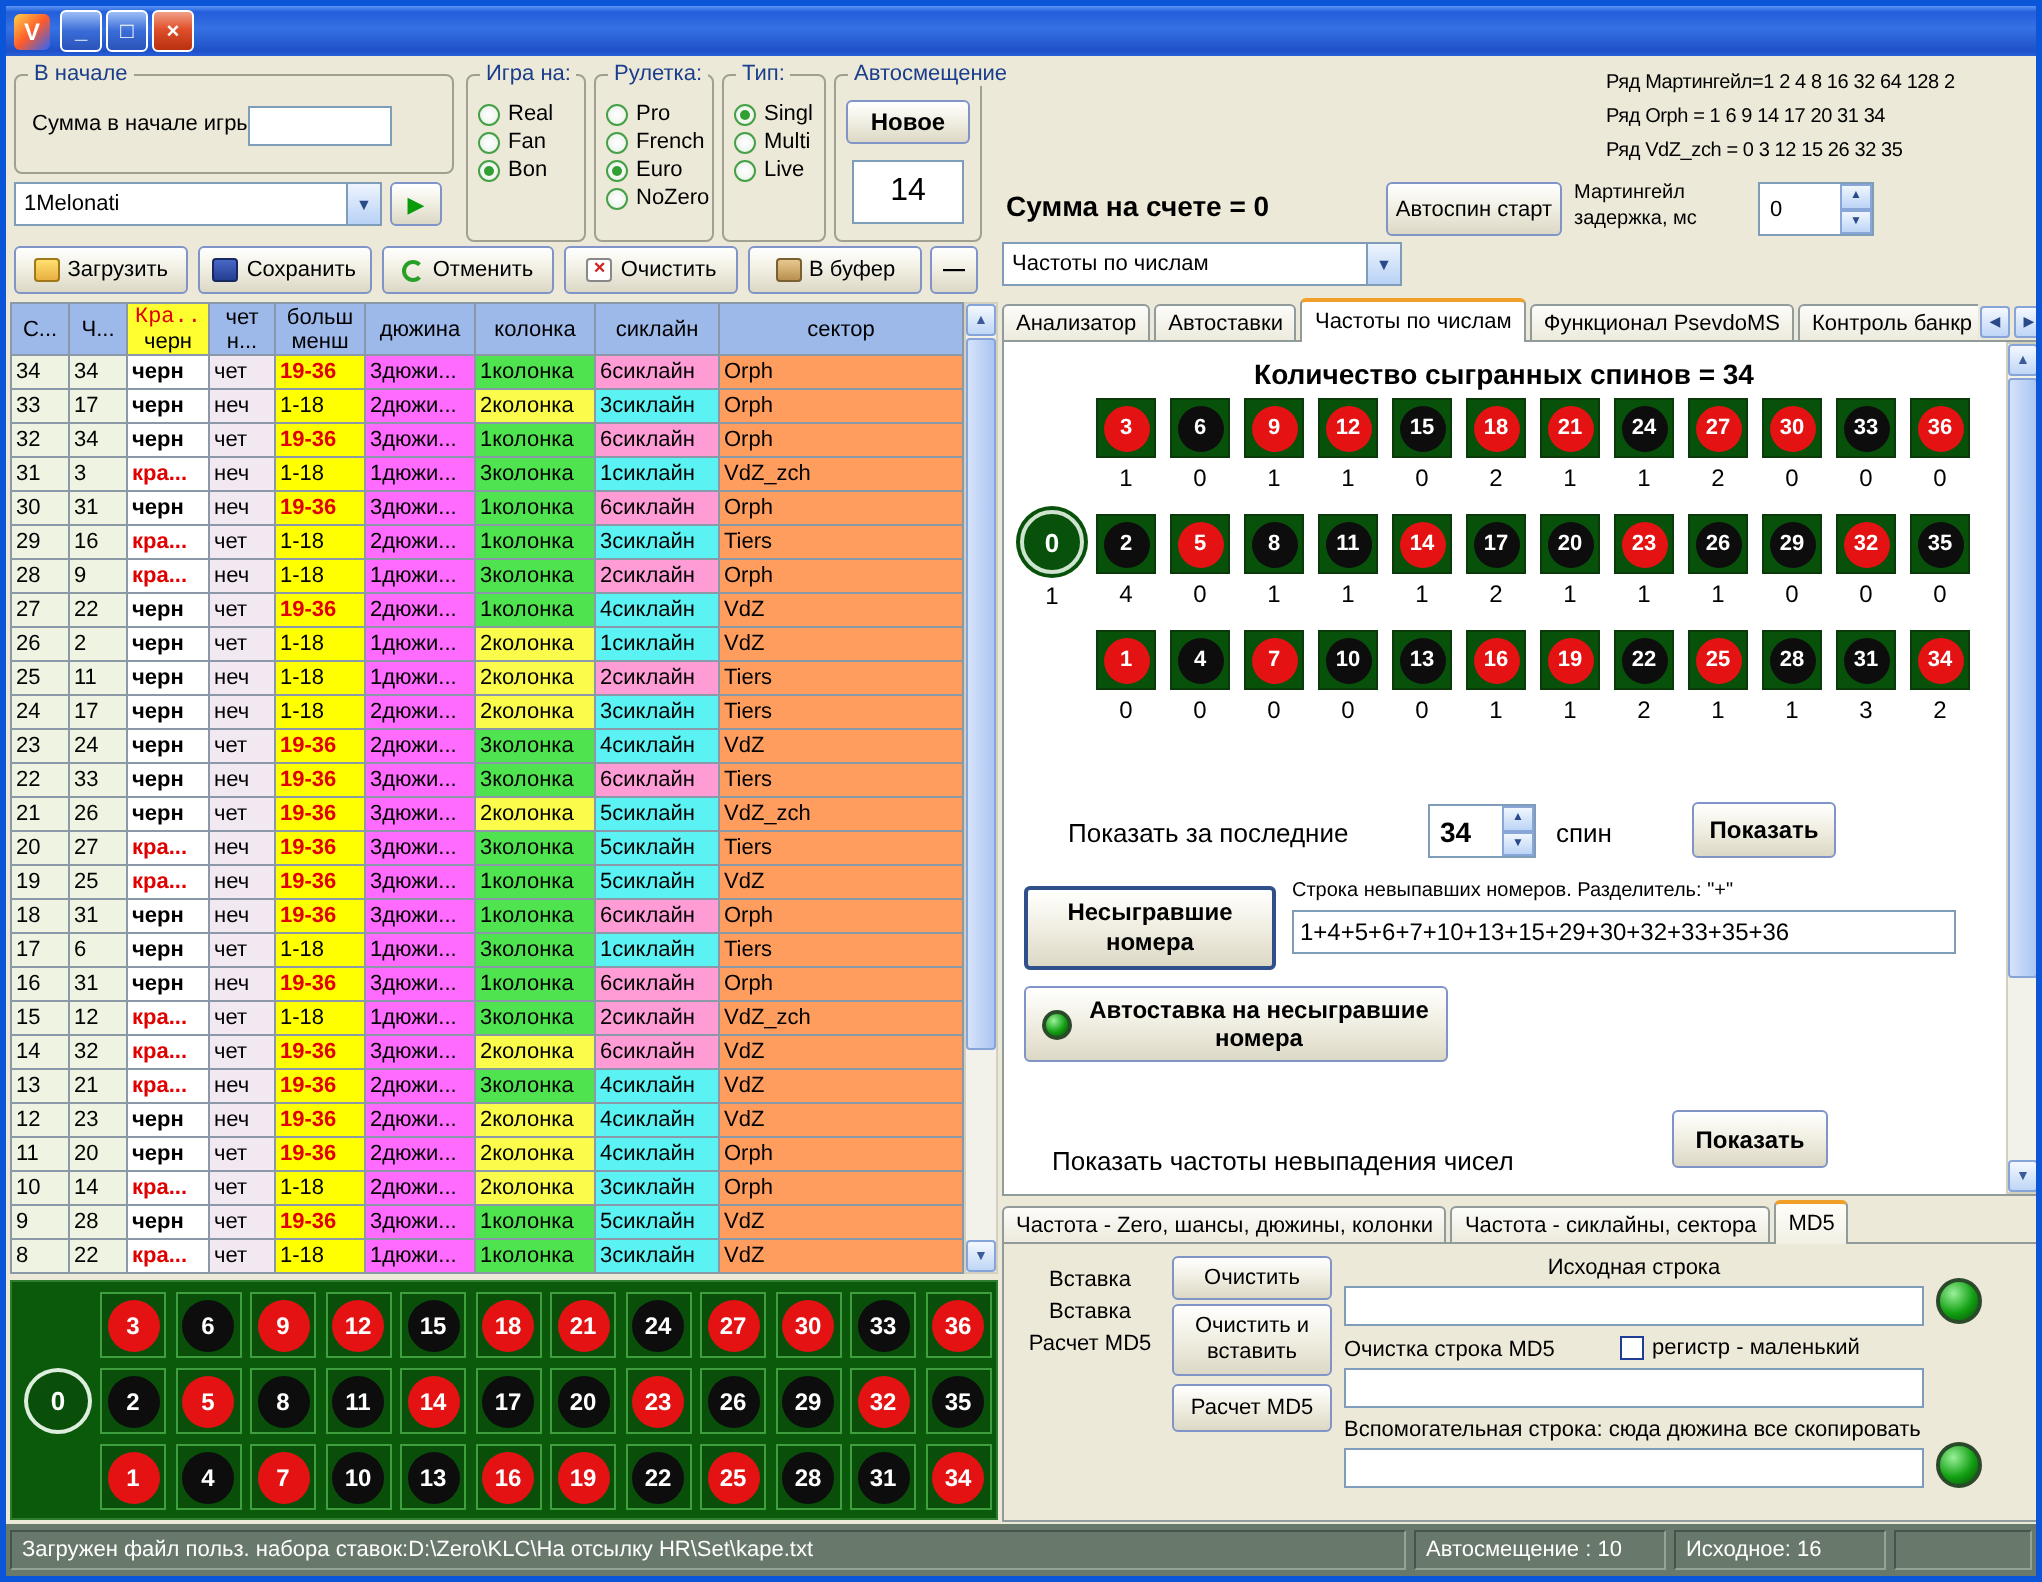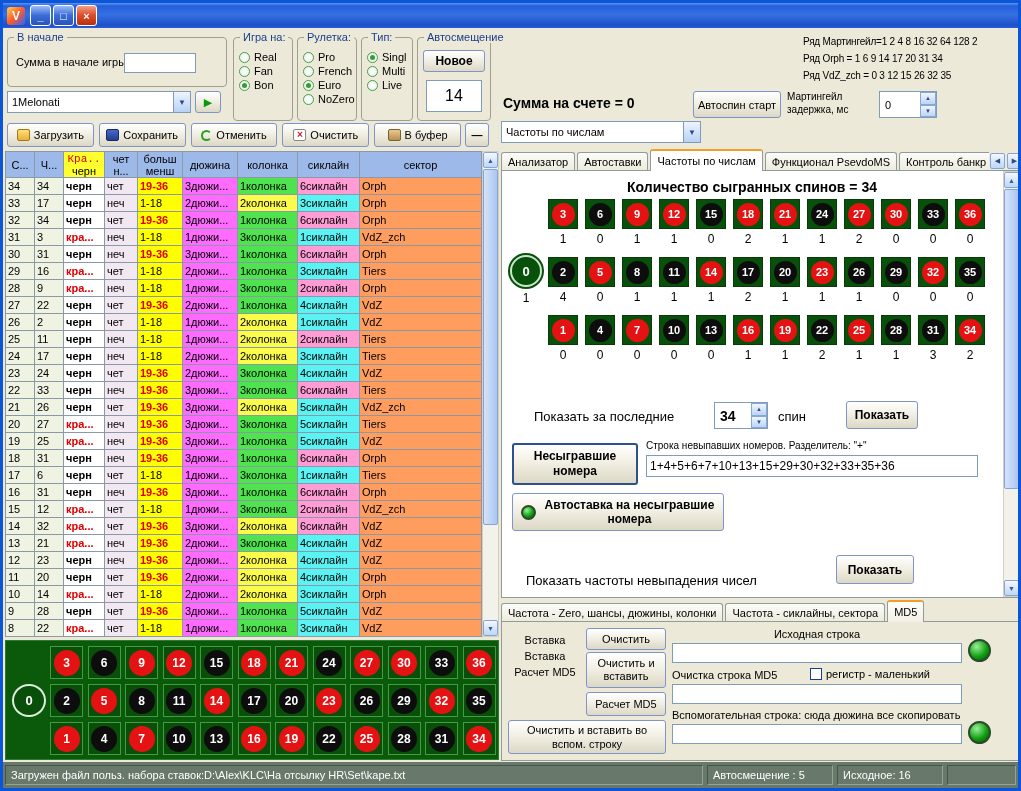--- a/index.html
+++ b/index.html
@@ -936,35 +936,34 @@
 
   <div id="bpanel">
     <div id="md5-side">
       <div>Вставка</div>
       <div>Вставка</div>
       <div>Расчет MD5</div>
     </div>
     <button id="md5-clear" class="btn">Очистить</button>
     <button id="md5-clearpaste" class="btn">Очистить и вставить</button>
     <button id="md5-calc" class="btn">Расчет MD5</button>
-    <button id="md5-clearaux" class="btn">Очистить и вставить во вспом. строку</button>
     <div id="md5-src-label">Исходная строка</div>
     <input id="md5-src-input" class="tinput" value="" style="">
     <div id="md5-led1" class="ledbtn"></div>
     <div id="md5-out-label">Очистка строка MD5</div>
     <div id="md5-reg">
       <span class="cb"></span>
       <span>регистр  - маленький</span>
     </div>
     <input id="md5-out-input" class="tinput" value="" style="">
     <div id="md5-aux-label">Вспомогательная строка: сюда дюжина все скопировать</div>
     <input id="md5-aux-input" class="tinput" value="" style="">
     <div id="md5-led2" class="ledbtn"></div>
   </div>
 
   <div id="statusbar">
-    <div class="spanel" id="sp-file">Загружен файл польз. набора ставок:D:\Alex\KLC\На отсылку HR\Set\kape.txt</div>
-    <div class="spanel" id="sp-shift">Автосмещение : 5</div>
+    <div class="spanel" id="sp-file">Загружен файл польз. набора ставок:D:\Zero\KLC\На отсылку HR\Set\kape.txt</div>
+    <div class="spanel" id="sp-shift">Автосмещение : 10</div>
     <div class="spanel" id="sp-src">Исходное: 16</div>
     <div class="spanel" id="sp-fill"></div>
   </div>
 
 </div>
 
 </body></html>

